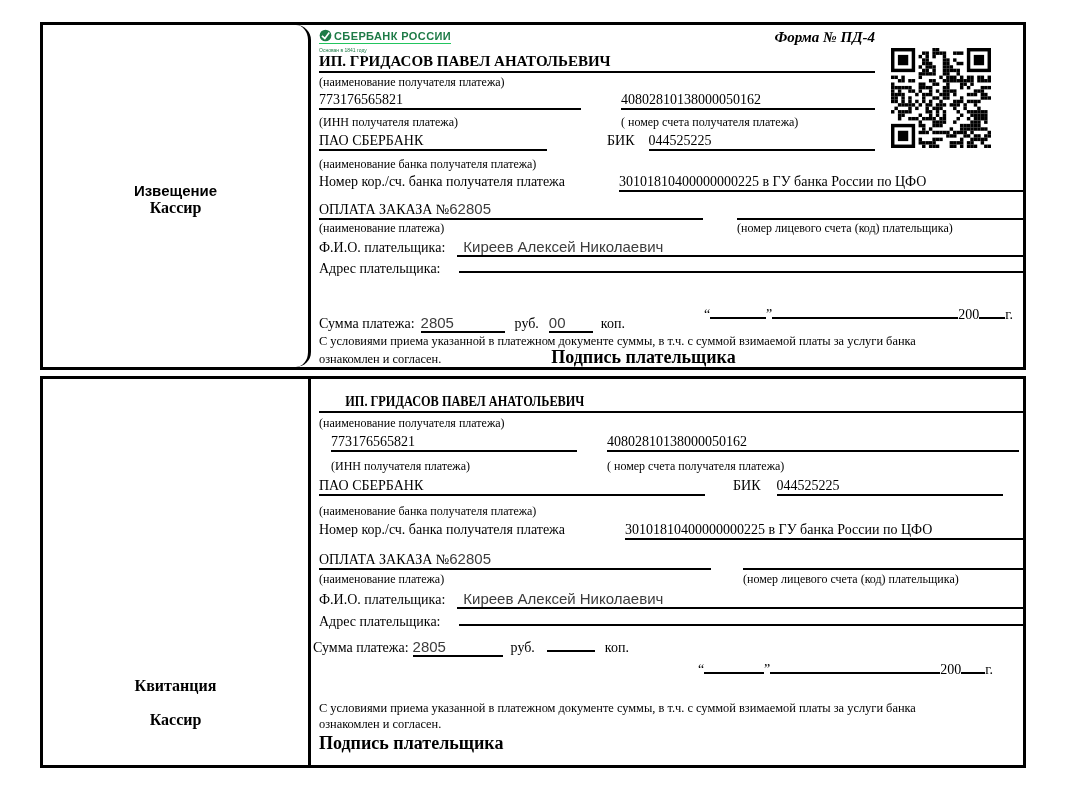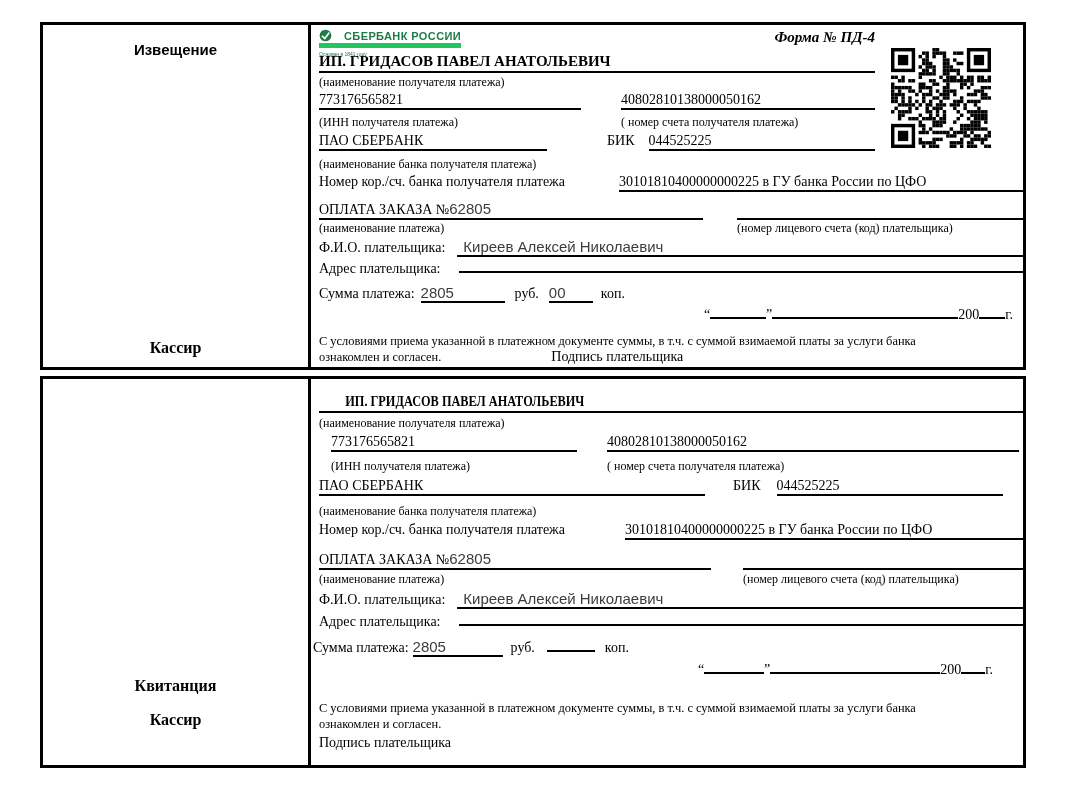--- a/index.html
+++ b/index.html
@@ -2,40 +2,40 @@
 <html><head>
 <meta charset="utf-8">
 <style>
   html,body{margin:0;padding:0;background:#ffffff;}
   .page{position:relative;width:1073px;height:807px;background:#fff;
         font-family:"Liberation Serif", serif;color:#000;overflow:hidden;}
   .box{position:absolute;left:40px;width:986px;border:3px solid #000;background:#fff;display:flex;box-sizing:border-box;}
   .box1{top:22px;height:348px;}
   .box2{top:376px;height:392px;}
   .leftcol{width:268px;border-right:3px solid #000;box-sizing:border-box;display:flex;flex-direction:column;align-items:center;flex:0 0 268px;}
-  .lc1{justify-content:space-between;padding:16px 0 10px 0;}
+  .lc1{justify-content:center;padding:16px 0 10px 0;border-radius:15px;}
   .lc2{justify-content:flex-end;padding:0 0 36px 0;gap:16px;}
   .section-title-sans{font-family:"Liberation Sans", sans-serif;font-weight:bold;font-size:15px;}
   .section-title-serif{font-weight:bold;font-size:16px;margin-top:48px;}
   .cashier{font-weight:bold;font-size:16px;}
   .rightcol{flex:1;position:relative;padding:4px 0 0 8px;box-sizing:border-box;font-size:14px;}
   .rc2{padding-top:14px;}
   .main{width:556px;}
   .row{display:flex;align-items:baseline;}
   .ul{border-bottom:2px solid #000;box-sizing:border-box;}
   .ctr{}
   .cap{font-size:12px;}
   .num{font-size:14px;}
   .fill{font-family:"Liberation Sans", sans-serif;font-size:15px;color:#3c3c3c;}
   .hdr{font-weight:bold;font-size:15px;}
   .cond{font-size:12.4px;line-height:16px;width:676px;}
-  .sig{font-weight:normal;font-size:14px;}
+  .sig{font-weight:bold;font-size:18px;}
   .formlabel{font-weight:bold;font-style:italic;font-size:15px;}
   .logo{display:flex;flex-direction:column;line-height:10px;}
-  .logo-row{display:flex;align-items:center;gap:12px;border-bottom:5px solid #22c55e;padding-bottom:1px;}
+  .logo-row{display:flex;align-items:center;gap:2px;border-bottom:1px solid #22c55e;padding-bottom:1px;}
   .logo-name{font-family:"Liberation Sans", sans-serif;font-weight:bold;font-size:11px;color:#1e7b47;letter-spacing:.4px;}
   .logo-tag{font-size:5px;color:#1e7b47;font-family:"Liberation Sans", sans-serif;margin-top:1px;}
   .qr{position:absolute;top:22px;right:40px;}
   .condensed{display:inline-block;transform:scaleX(.82);transform-origin:center;white-space:nowrap;}
 </style>
 </head>
 <body>
 
 <div class="page">
 
@@ -447,21 +447,21 @@
       </div>
       <div class="row" style="height:23px;width:712px;">
         <div style="white-space:nowrap;">Адрес плательщика:</div>
         <div class="ul" style="flex:1;margin:0 8px 0 18px;"></div>
       </div>
 
       <div class="row" style="height:23px;">
         <div>Сумма платежа:</div>
         <div class="ul ctr fill" style="width:84px;margin-left:6px;">2805</div>
         <div style="margin-left:10px;">руб.</div>
-        <div class="ul ctr fill" style="width:44px;margin-left:10px;">00</div>
+        <div class="ul ctr fill" style="width:44px;margin-left:10px;margin-top:30px;">00</div>
         <div style="margin-left:8px;">коп.</div>
       </div>
 
       <div class="row" style="height:23px;width:712px;justify-content:flex-end;padding-right:18px;box-sizing:border-box;">
         <span>“</span>
         <span class="ul" style="width:56px;"></span>
         <span>”</span>
         <span class="ul" style="width:186px;"></span>
         <span>200</span>
         <span class="ul" style="width:26px;"></span>

